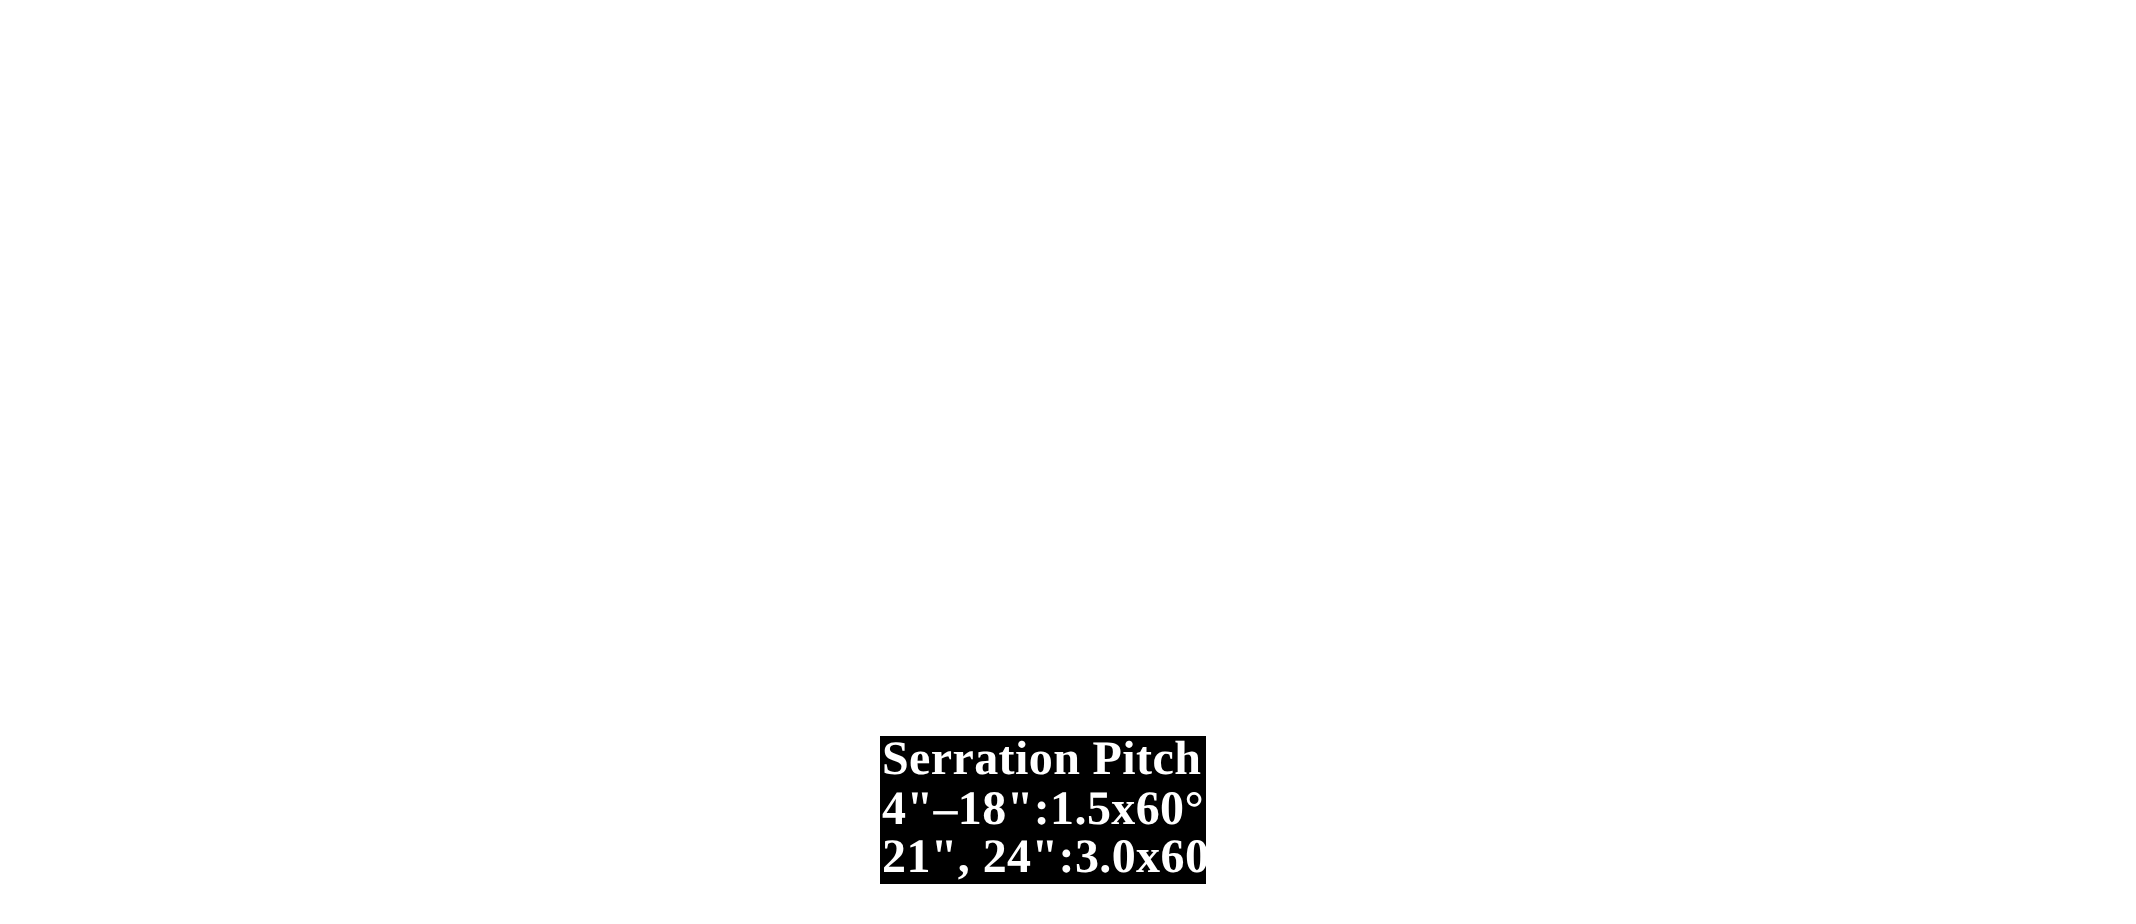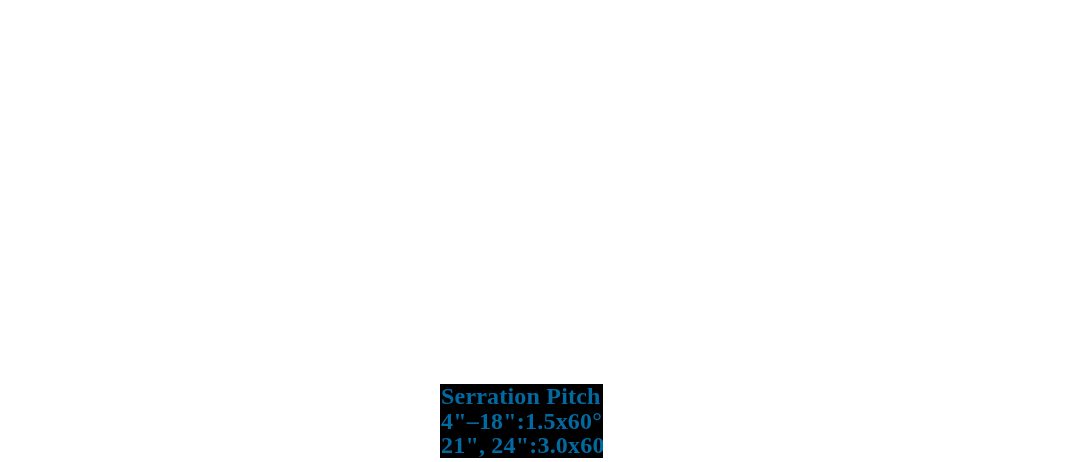--- a/index.html
+++ b/index.html
@@ -19,25 +19,25 @@
     position: absolute;
     left: 0;
     top: 0;
     width: 1068px;
     height: 462px;
     background: #ffffff;
   }
   .note-box {
     position: absolute;
     left: 440px;
-    top: 384px;
+    top: 368px;
     width: 163px;
     height: 74px;
     background: #000000;
-    color: #0369a1;
+    color: #ffffff;
     overflow: hidden;
     font-weight: bold;
     font-size: 24px;
     line-height: 24.6px;
     letter-spacing: 0.2px;
     white-space: nowrap;
     padding-left: 1px;
     box-sizing: border-box;
   }
   .note-line {

